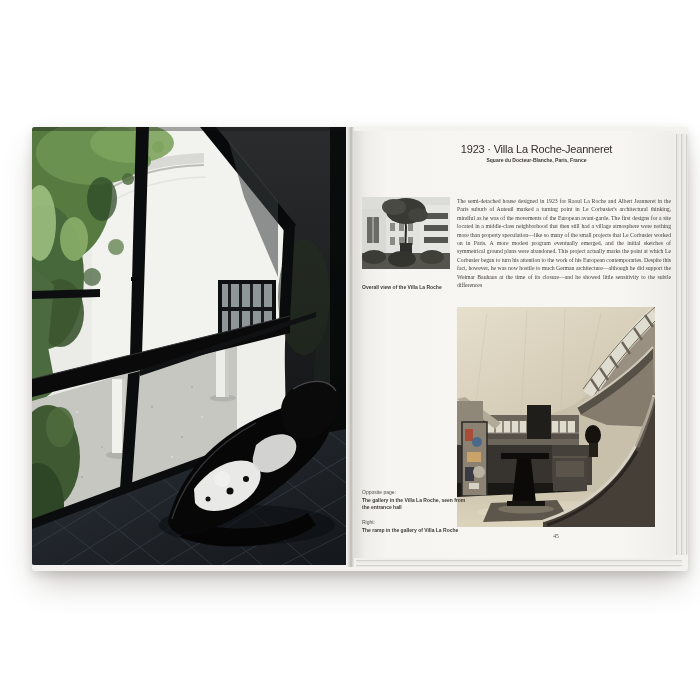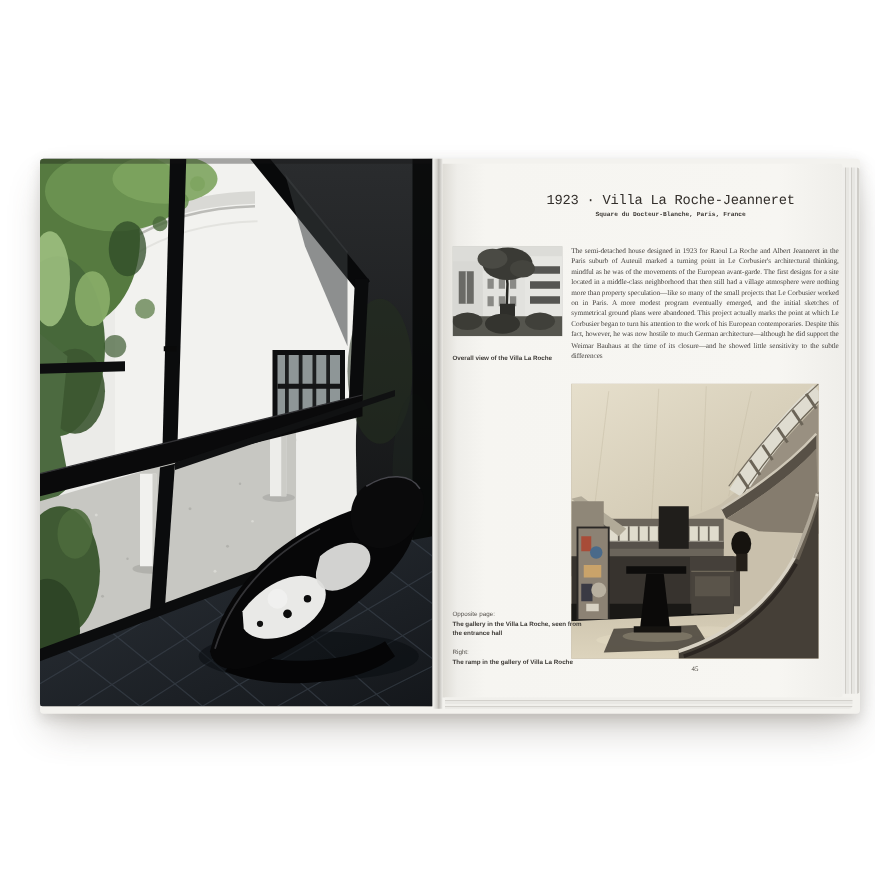--- a/index.html
+++ b/index.html
@@ -33,21 +33,21 @@
     background:repeating-linear-gradient(to right,#efeeeb 0 2px,#cfcdc8 2px 3px,#e7e6e2 3px 5px);
     border-radius:0 3px 3px 0;
   }
   .stack-bottom{
     position:absolute;left:324px;top:431px;width:326px;height:9px;
     background:repeating-linear-gradient(to bottom,#f1f0ec 0 2px,#d3d1cc 2px 3px,#e9e8e4 3px 5px);
     border-radius:0 0 3px 0;
   }
   .title-block{
     position:absolute;left:60px;top:12px;width:245px;text-align:center;
-    color:#332f2b;font-family:Liberation Mono, monospace;margin-top:12px;
+    color:#332f2b;font-family:Liberation Sans, sans-serif;
   }
   .title{font-size:11px;letter-spacing:-0.2px;font-weight:400;}
   .subtitle{font-size:5px;font-weight:bold;margin-top:2px;color:#3b3733;}
   .thumb{position:absolute;left:8px;top:66px;width:88px;height:72px;overflow:hidden;background:#d4d4d0;}
   .thumb-caption{
     position:absolute;left:8px;top:153px;width:100px;
     font-size:5px;font-weight:bold;color:#3e3b37;line-height:7px;
   }
   .body-text{
     position:absolute;left:103px;top:66px;width:214px;

